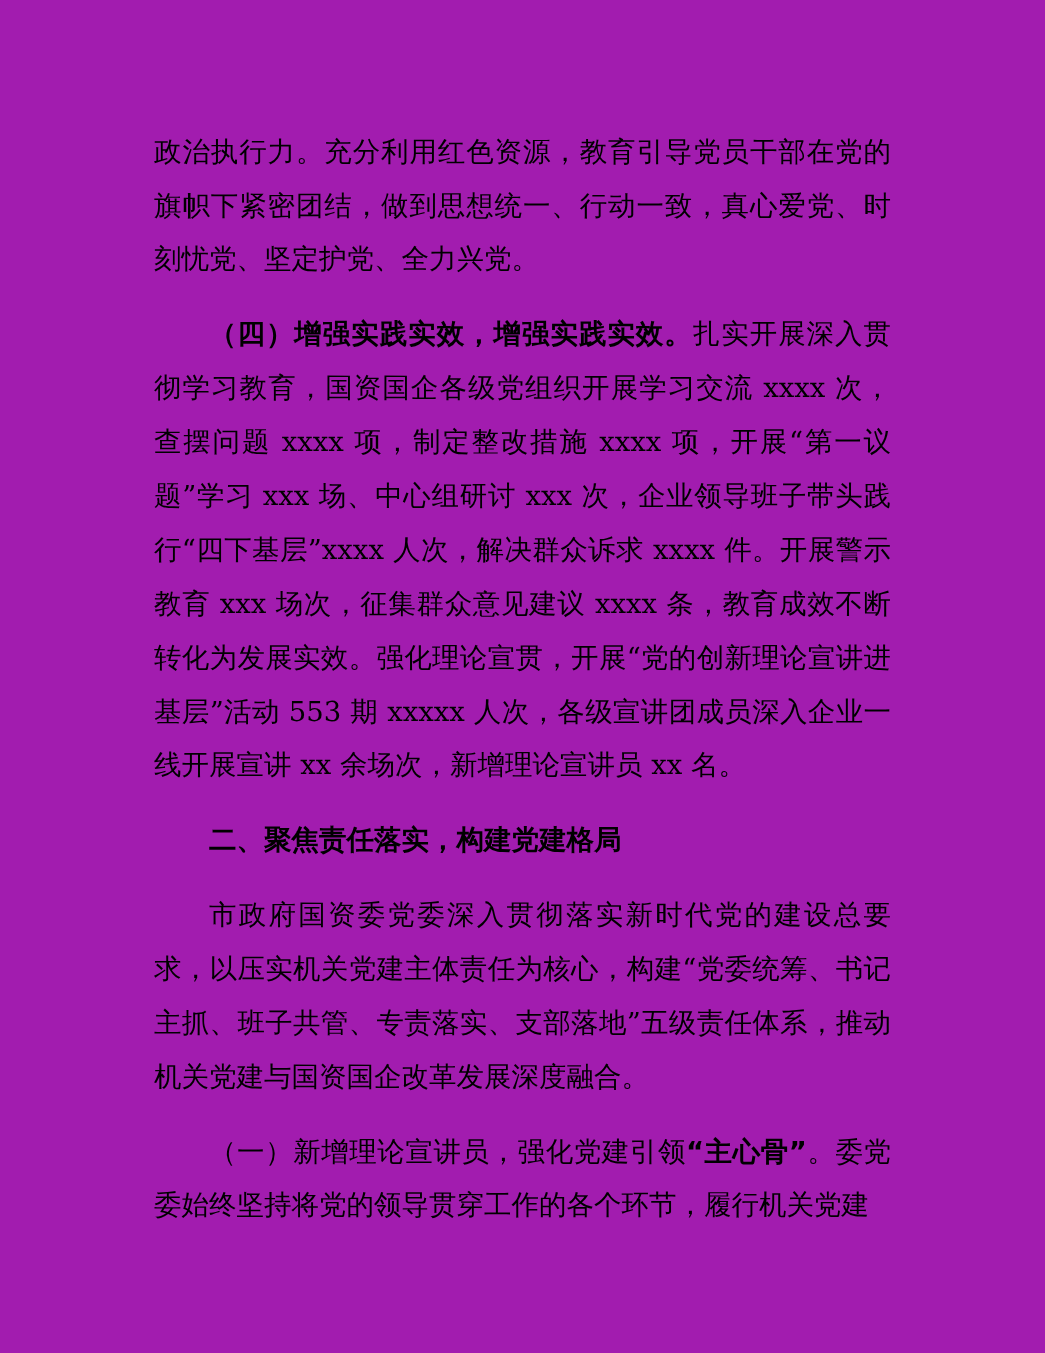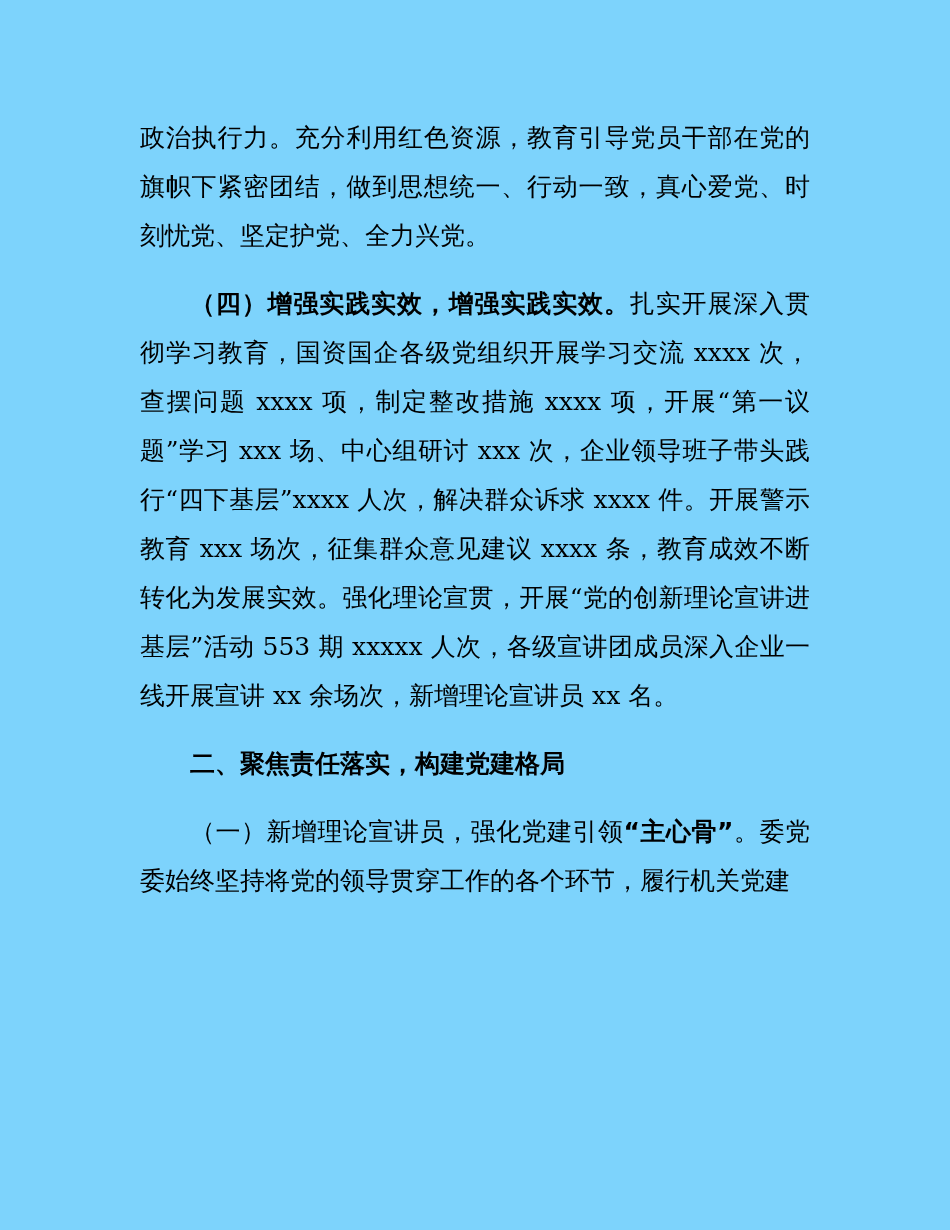--- a/index.html
+++ b/index.html
@@ -4,21 +4,21 @@
 <style>
   html, body {
     margin: 0;
     padding: 0;
     background: #ffffff;
   }
   .page {
     position: relative;
     width: 950px;
     height: 1230px;
-    background: #7dd3fc;
+    background: #a21caf;
     box-sizing: border-box;
     padding: 113px 140px 0 140px;
     color: #000000;
     overflow: hidden;
   }
   .para {
     font-family: "DejaVu Serif", "Liberation Serif", serif;
     font-size: 25px;
     line-height: 49px;
     text-align: justify;
@@ -46,16 +46,17 @@
 <body>
 
 <div class="page">
 
   <p class="para"><span class="run">政治执行力。充分利用红色资源，教育引导党员干部在党的旗帜下紧密团结，做到思想统一、行动一致，真心爱党、时刻忧党、坚定护党、全力兴党。</span></p>
 
   <p class="para indent"><span class="run bold">（四）增强实践实效，增强实践实效。</span><span class="run">扎实开展深入贯彻学习教育，国资国企各级党组织开展学习交流 xxxx 次，查摆问题 xxxx 项，制定整改措施 xxxx 项，开展“第一议题”学习 xxx 场、中心组研讨 xxx 次，企业领导班子带头践行“四下基层”xxxx 人次，解决群众诉求 xxxx 件。开展警示教育 xxx 场次，征集群众意见建议 xxxx 条，教育成效不断转化为发展实效。强化理论宣贯，开展“党的创新理论宣讲进基层”活动 553 期 xxxxx 人次，各级宣讲团成员深入企业一线开展宣讲 xx 余场次，新增理论宣讲员 xx 名。</span></p>
 
   <p class="para indent heading-para"><span class="run bold">二、聚焦责任落实，构建党建格局</span></p>
 
+  <p class="para indent"><span class="run">市政府国资委党委深入贯彻落实新时代党的建设总要求，以压实机关党建主体责任为核心，构建“党委统筹、书记主抓、班子共管、专责落实、支部落地”五级责任体系，推动机关党建与国资国企改革发展深度融合。</span></p>
 
   <p class="para indent"><span class="run">（一）新增理论宣讲员，强化党建引领</span><span class="run bold">“主心骨”</span><span class="run">。委党委始终坚持将党的领导贯穿工作的各个环节，履行机关党建</span></p>
 
 </div>
 
 </body></html>

